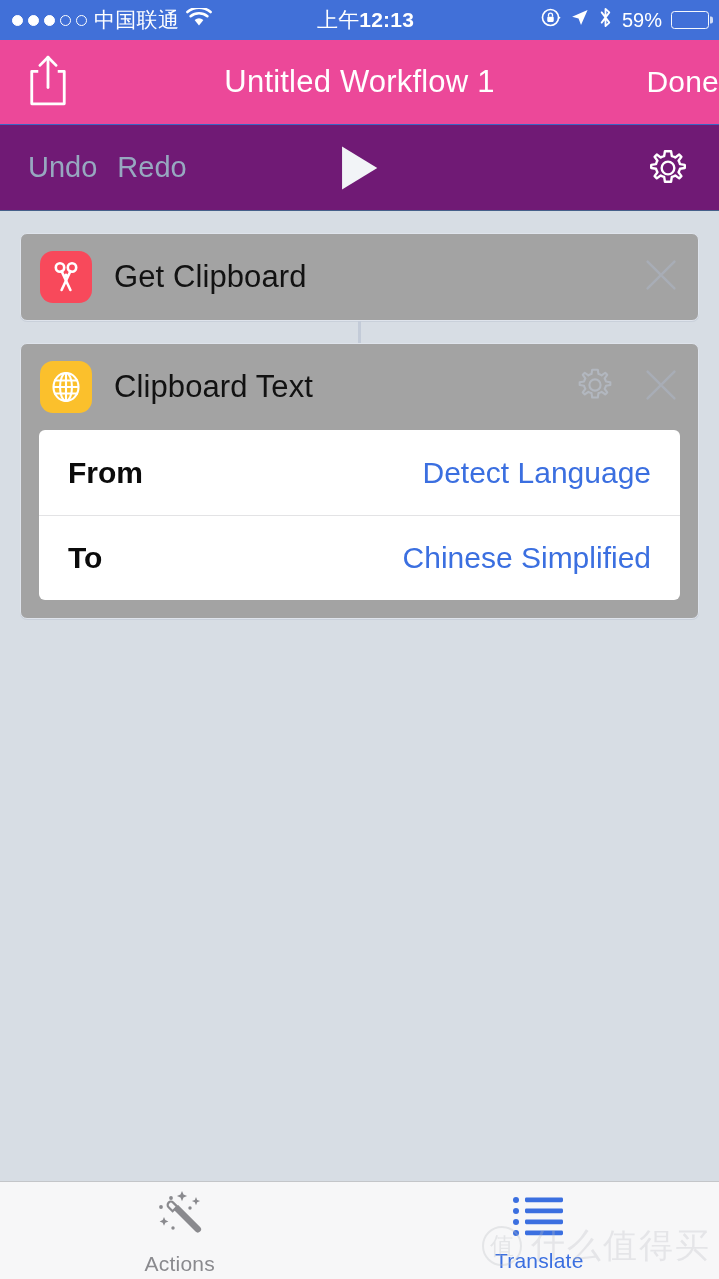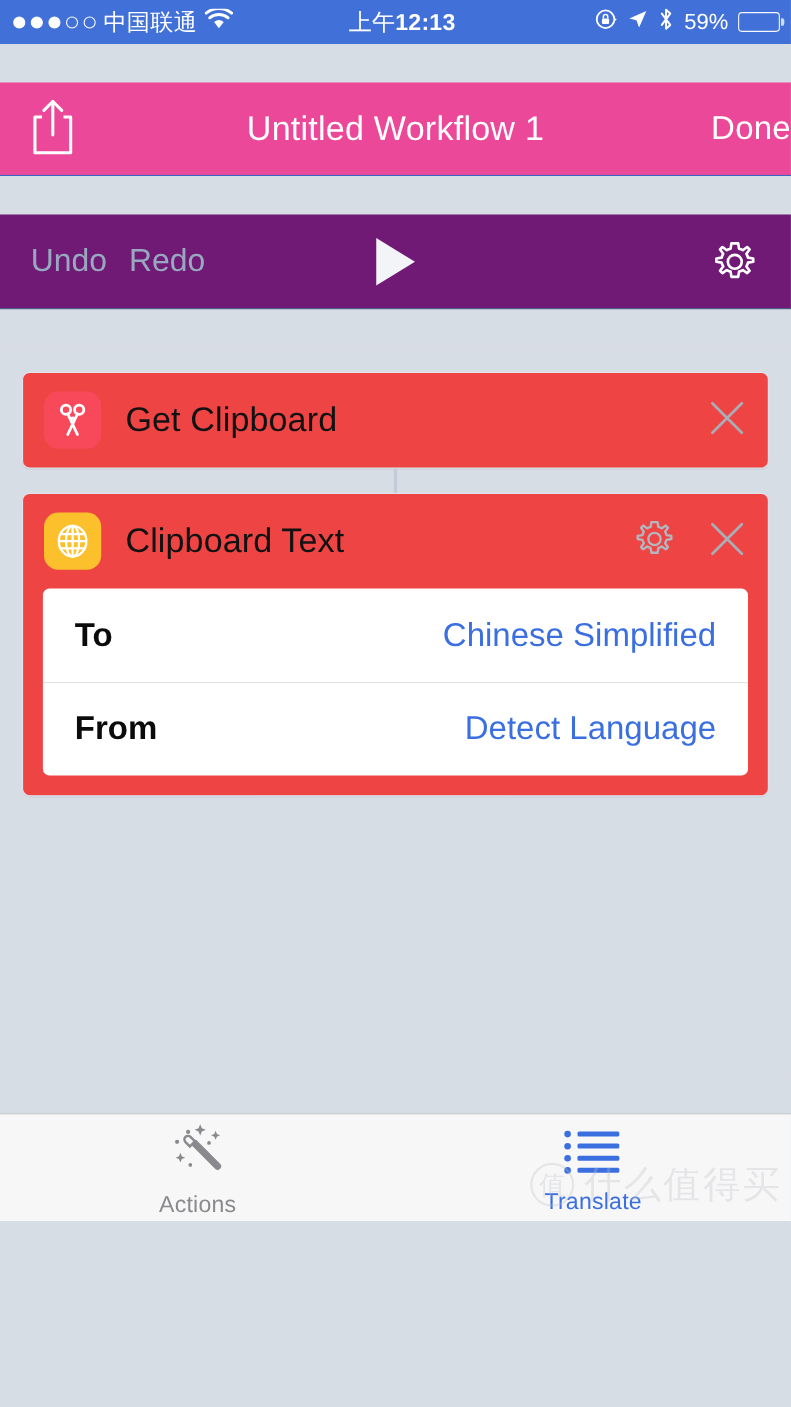--- a/index.html
+++ b/index.html
@@ -2,21 +2,21 @@
 <html><head>
 <meta charset="utf-8">
 <style>
   * { margin:0; padding:0; box-sizing:border-box; }
   html, body {
     width:719px; height:1279px;
     font-family:"Liberation Sans", sans-serif;
     background:#d7dde4;
     overflow:hidden;
   }
-  .phone { position:relative; width:719px; height:1110px; display:flex; flex-direction:column;gap:35px; }
+  .phone { position:relative; width:719px; height:1279px; display:flex; flex-direction:column; }
 
   
   .statusbar {
     height:40px; background:#4170d8; color:#fff;
     display:flex; align-items:center; position:relative;
     font-size:21px; flex:0 0 40px;
   }
   .sb-left { display:flex; align-items:center; gap:7px; padding-left:12px; }
   .dots { display:flex; gap:5px; align-items:center; }
   .dot { width:11px; height:11px; border-radius:50%; border:1.6px solid #fff; }
@@ -62,21 +62,21 @@
                   font-size:29px; color:#97a8c0; }
   .tb-play { position:absolute; left:50%; transform:translateX(-52%);
              display:flex; align-items:center; }
   .tb-gear { margin-left:auto; padding-right:28px; display:flex; align-items:center; }
 
   
   .canvas { flex:1 1 auto; background:#d7dde4; padding:22px 20px 0 20px;
             position:relative; overflow:hidden; }
 
   .card {
-    background:#ef4444; border-radius:7px; border:1px solid #dfe4ec;
+    background:#a3a3a3; border-radius:7px; border:1px solid #dfe4ec;
     box-shadow:0 1px 0 rgba(120,135,160,.14);
   }
   .card-head { display:flex; align-items:center; height:86px; padding:0 18px 0 19px; }
   .act-icon { width:52px; height:52px; border-radius:13px; flex:0 0 52px;
               display:flex; align-items:center; justify-content:center; }
   .act-title { font-size:31px; color:#121212; margin-left:22px; letter-spacing:.1px; }
   .head-actions { margin-left:auto; display:flex; align-items:center; gap:26px; }
 
   .connector { height:22px; display:flex; justify-content:center; }
   .connector .line { width:3px; height:100%; background:#c3cbd8; }
@@ -245,26 +245,26 @@
           </span>
           <span>
             <svg width="38" height="38" viewBox="0 0 34 34">
               <path d="M5 5 L29 29 M29 5 L5 29" stroke="#a8adb6" stroke-width="2.2" fill="none" stroke-linecap="round"></path>
             </svg>
           </span>
         </div>
       </div>
       <div class="params">
         <div class="param-row">
+          <span class="param-label">From</span>
+          <span class="param-value">Detect Language</span>
+        </div>
+        <div class="param-row">
           <span class="param-label">To</span>
           <span class="param-value">Chinese Simplified</span>
-        </div>
-        <div class="param-row">
-          <span class="param-label">From</span>
-          <span class="param-value">Detect Language</span>
         </div>
       </div>
     </div>
 
   </div>
 
   <div class="tabbar">
     <div class="tab inactive">
       <span>
         <svg width="62" height="56" viewBox="0 0 62 56">

